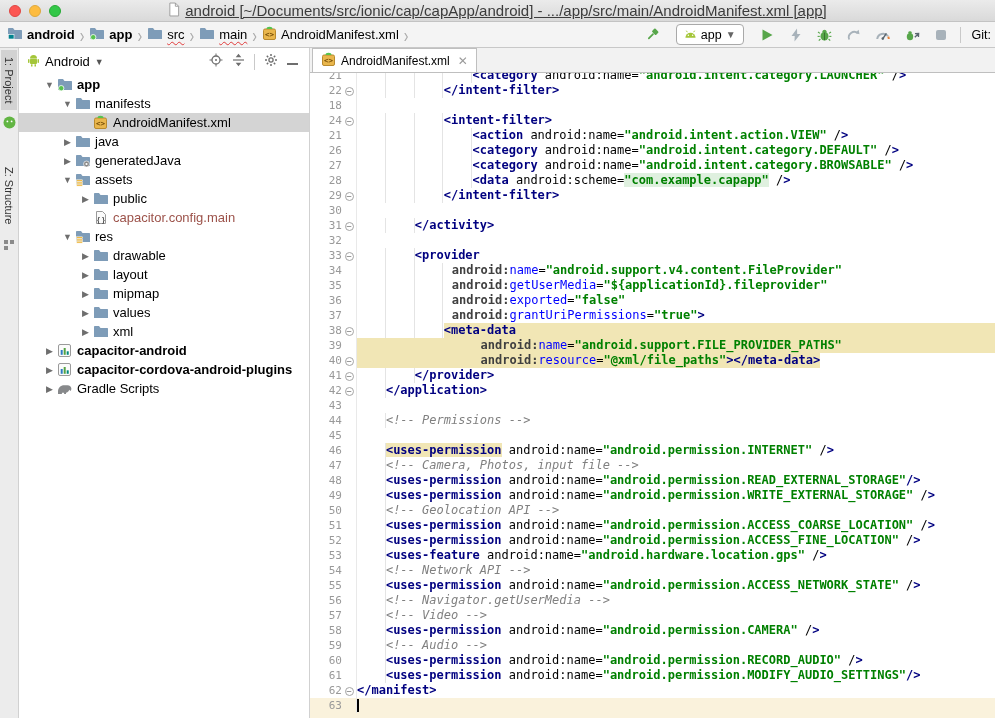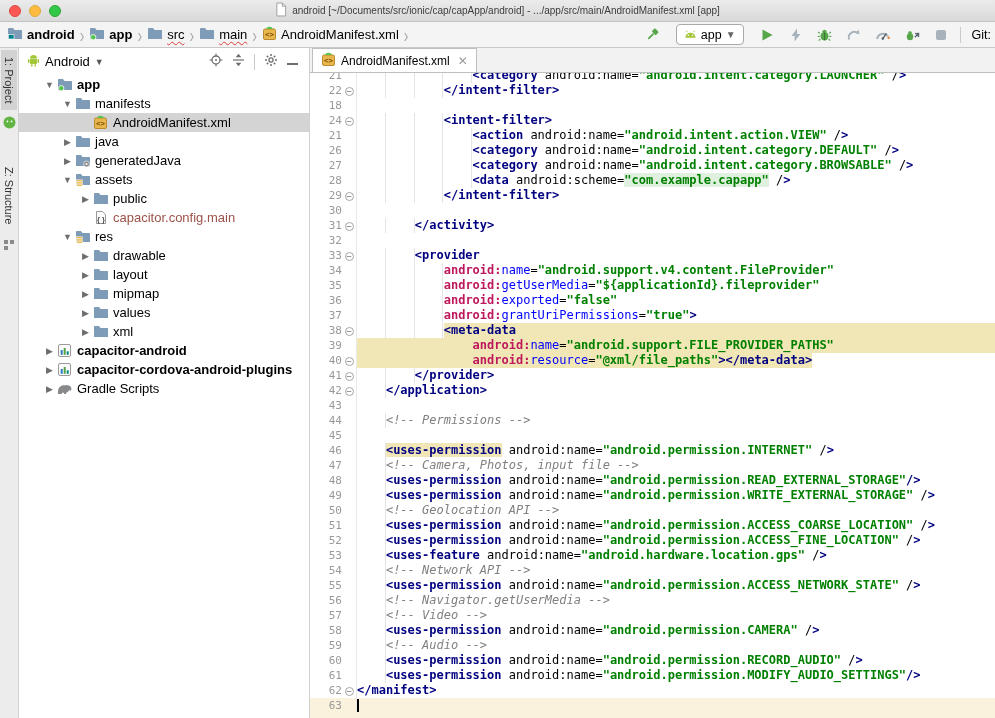--- a/index.html
+++ b/index.html
@@ -8,21 +8,21 @@
 
   
   #titlebar { height:22px; background:linear-gradient(#EBEBEB,#D9D9D9); border-bottom:1px solid #C3C3C3;
     display:flex; align-items:center; position:relative; }
   .lights { display:flex; gap:8px; margin-left:9px; }
   .light { width:12px; height:12px; border-radius:50%; }
   .red { background:#FC5753; border:1px solid #DF4744; }
   .yellow { background:#FDBC40; border:1px solid #DEA93E; }
   .green { background:#33C748; border:1px solid #27AA35; }
   #title-center { position:absolute; left:0; right:0; display:flex; justify-content:center; align-items:center; gap:5px;
-    font-size:10px; color:#3C3C3C; pointer-events:none; }
+    font-size:15px; color:#3C3C3C; pointer-events:none;text-decoration:underline; }
 
   
   #toolbar { height:26px; background:#F4F4F4; border-bottom:1px solid #C8C8C8; display:flex; align-items:center;
     justify-content:space-between; padding:0 4px 0 7px; }
   #crumbs { display:flex; align-items:center; }
   .crumb { display:flex; align-items:center; gap:4px; font-size:13px; }
   .crumb.bold .clabel { font-weight:bold; }
   .crumb .squig { text-decoration:underline; text-decoration-style:wavy; text-decoration-color:#E03B3B; text-decoration-thickness:1px; text-underline-offset:2px; }
   .chev { color:#ABABAB; margin:0 5px; font-size:14px; transform:scaleY(1.4); }
   #controls { display:flex; align-items:center; gap:9px; }
@@ -74,21 +74,21 @@
   .lno { flex:1; text-align:right; font-size:11px; color:#999; }
   .fold { width:15px; text-align:center; position:relative; }
   .fold .fm { display:inline-block; width:9px; height:9px; border:1px solid #A5A5A5; border-radius:50%;
     font-size:9px; line-height:7px; color:#787878; background:#fff; margin-top:3px; }
   .gutline { border-right:1px solid #E9E9E9; }
   .ind, .codetxt { white-space:pre; height:15px; line-height:15px; }
   .ind { background-image:repeating-linear-gradient(to right, transparent 0, transparent 27.8px, #E4E4E4 27.8px, #E4E4E4 28.8px); }
   .fill { flex:1; height:15px; }
   
   .tg { color:#000080; font-weight:bold;text-align:right; }
-  .ns { color:#be185d; font-weight:bold; }
+  .ns { color:#404040; font-weight:bold;padding-left:8px; }
   .an { color:#0000FF; font-weight:normal; }
   .vl { color:#008000; font-weight:bold; }
   .cm { color:#808080; font-style:italic; }
   .pl { color:#000; }
   
   .sel-right .codetxt, .sel-right .fill { background:#F1E6B5; }
   .sel-full .ind, .sel-full .codetxt, .sel-full .fill { background:#F1E6B5; background-image:none; }
   .sel-text .ind, .sel-text .codetxt { background:#F1E6B5; background-image:none; }
   .tagbg-on { background:#F1E6B5; }
   .valbg-on { background:#DFF0DF; }

